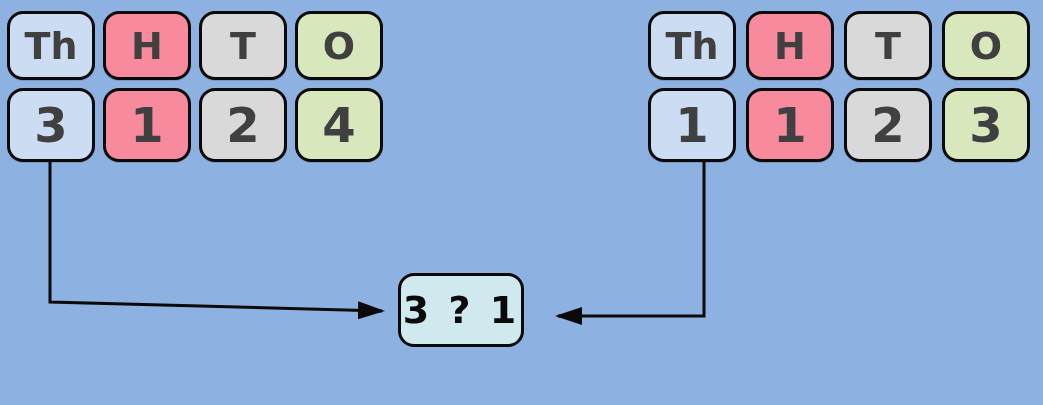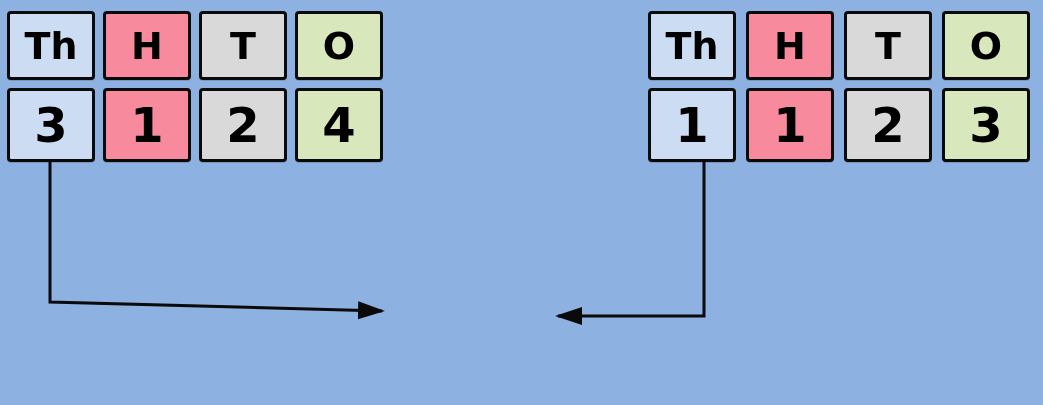--- a/index.html
+++ b/index.html
@@ -15,26 +15,26 @@
     position: absolute;
     left: 0; top: 0;
     width: 1043px; height: 405px;
     pointer-events: none;
   }
   .cell {
     position: absolute;
     width: 88px;
     box-sizing: border-box;
     border: 3px solid #0a0a0a;
-    border-radius: 4px;
+    border-radius: 16px;
     display: flex;
     align-items: center;
     justify-content: center;
     font-weight: 700;
-    color: #000000;
+    color: #404040;
     box-shadow: 0 1px 0 rgba(0,0,0,0.15);
   }
   .r1 { top: 11px; height: 69px; font-size: 38px; }
   .r2 { top: 88px; height: 74px; font-size: 48px; }
   
   .lg.c1 { left: 7px; }
   .lg.c2 { left: 103px; }
   .lg.c3 { left: 199px; }
   .lg.c4 { left: 295px; }
   
@@ -92,14 +92,15 @@
   <div class="cell r1 rg c1 col-th">Th</div>
   <div class="cell r1 rg c2 col-h">H</div>
   <div class="cell r1 rg c3 col-t">T</div>
   <div class="cell r1 rg c4 col-o">O</div>
 
   <div class="cell r2 rg c1 col-th">1</div>
   <div class="cell r2 rg c2 col-h">1</div>
   <div class="cell r2 rg c3 col-t">2</div>
   <div class="cell r2 rg c4 col-o">3</div>
 
+  <div class="result-box">3 ? 1</div>
 
 </div>
 
 </body></html>

